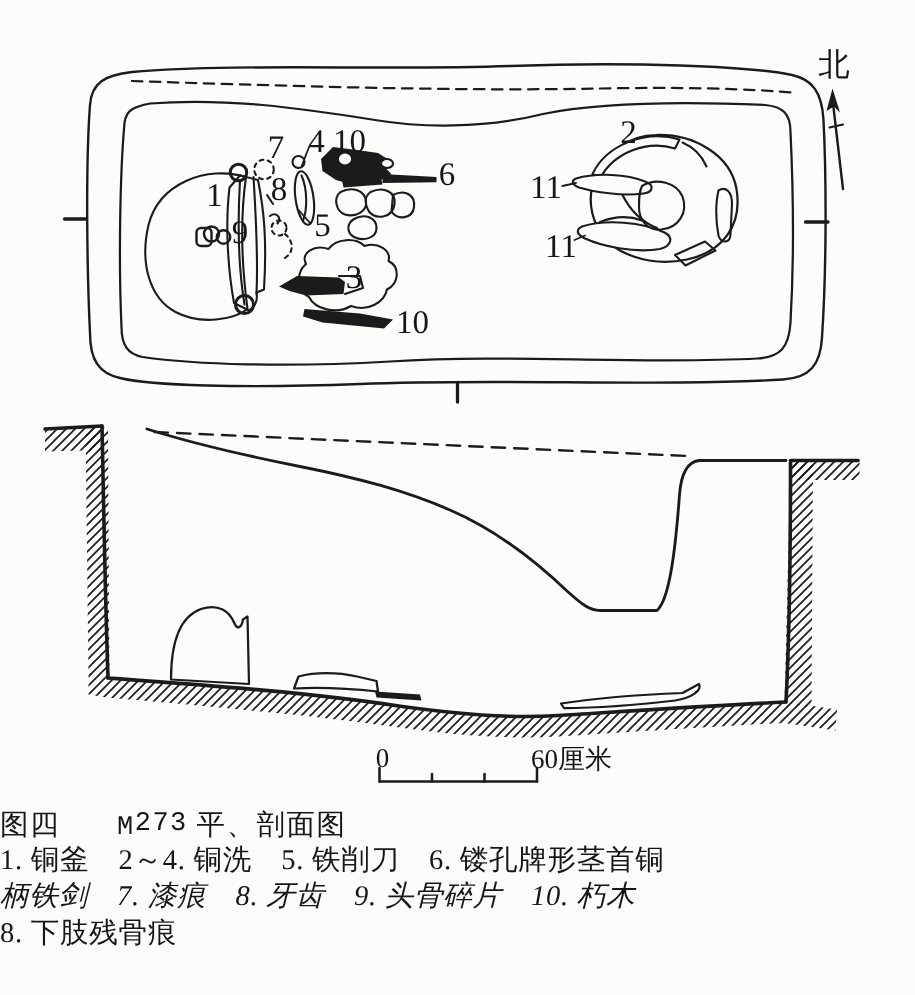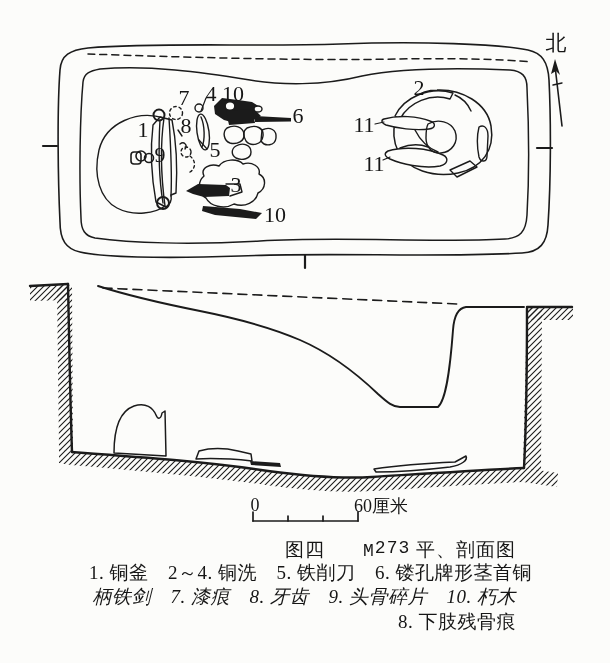--- a/index.html
+++ b/index.html
@@ -8,29 +8,29 @@
     background:#fcfcfa;
     font-family:"Liberation Serif","DejaVu Serif",serif;
     color:#1b1b1b;
   }
   #fig{position:absolute;left:0;top:0;}
   .svg-label{
     font-family:"Liberation Serif","DejaVu Serif",serif;
     fill:#161616;
   }
   .caption{
-    position:absolute;left:0;width:516px;text-align:right;
+    position:absolute;left:0;width:516px;text-align:left;
     color:#161616;letter-spacing:1px;
   }
   #title-line{top:537px;font-size:19px;}
   #title-line .gap{display:inline-block;width:38px;}
   #title-line .mono-m{font-family:"Liberation Mono","DejaVu Sans Mono",monospace;font-size:18px;}
   #title-line .raised{vertical-align:3px;}
   .legend-line{font-size:19px;letter-spacing:0.5px;}
-  #legend-line-1{top:560px;padding-left:16px;}
+  #legend-line-1{top:560px;}
   #legend-line-2{top:584px;font-style:italic;}
   #legend-line-3{top:609px;}
 </style>
 </head>
 <body>
 
 <svg id="fig" width="610" height="663" viewBox="0 0 610 663" fill="none" stroke="#1b1b1b" stroke-linecap="round" stroke-linejoin="round">
 
   <defs>
     <pattern id="hatch" width="6" height="6" patternUnits="userSpaceOnUse">

